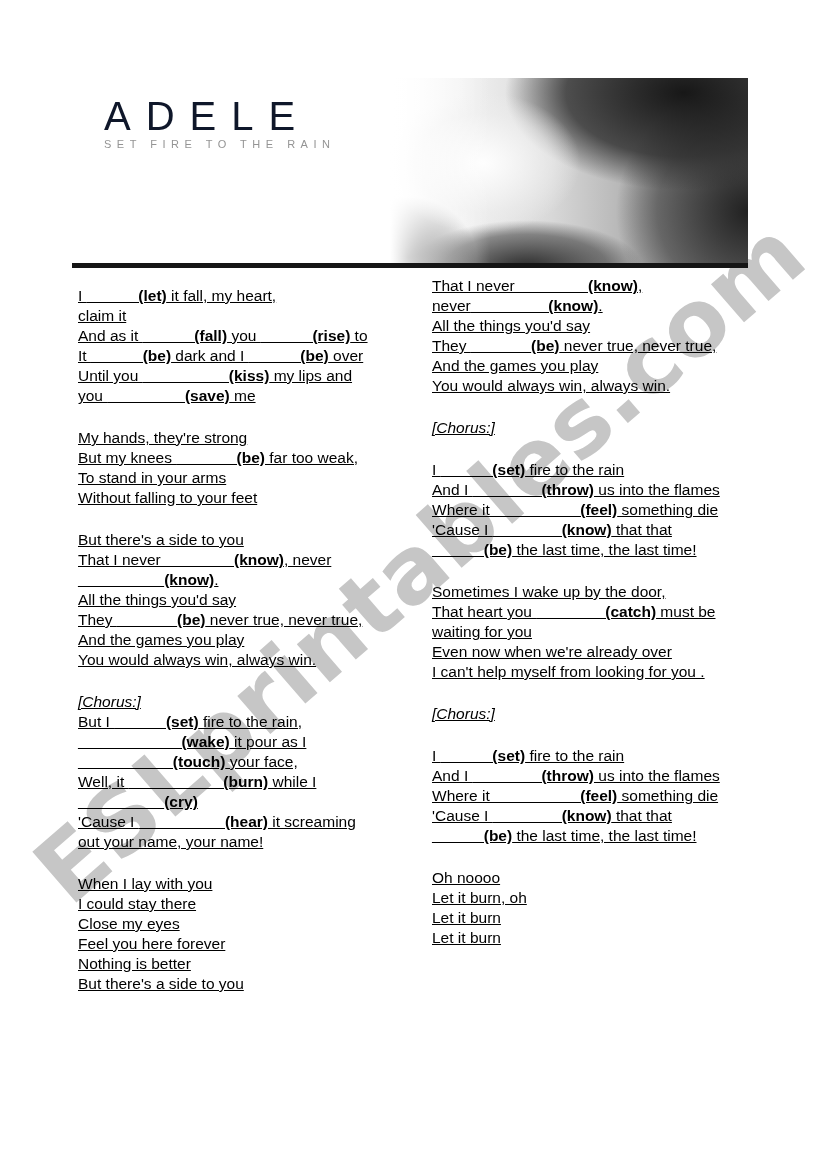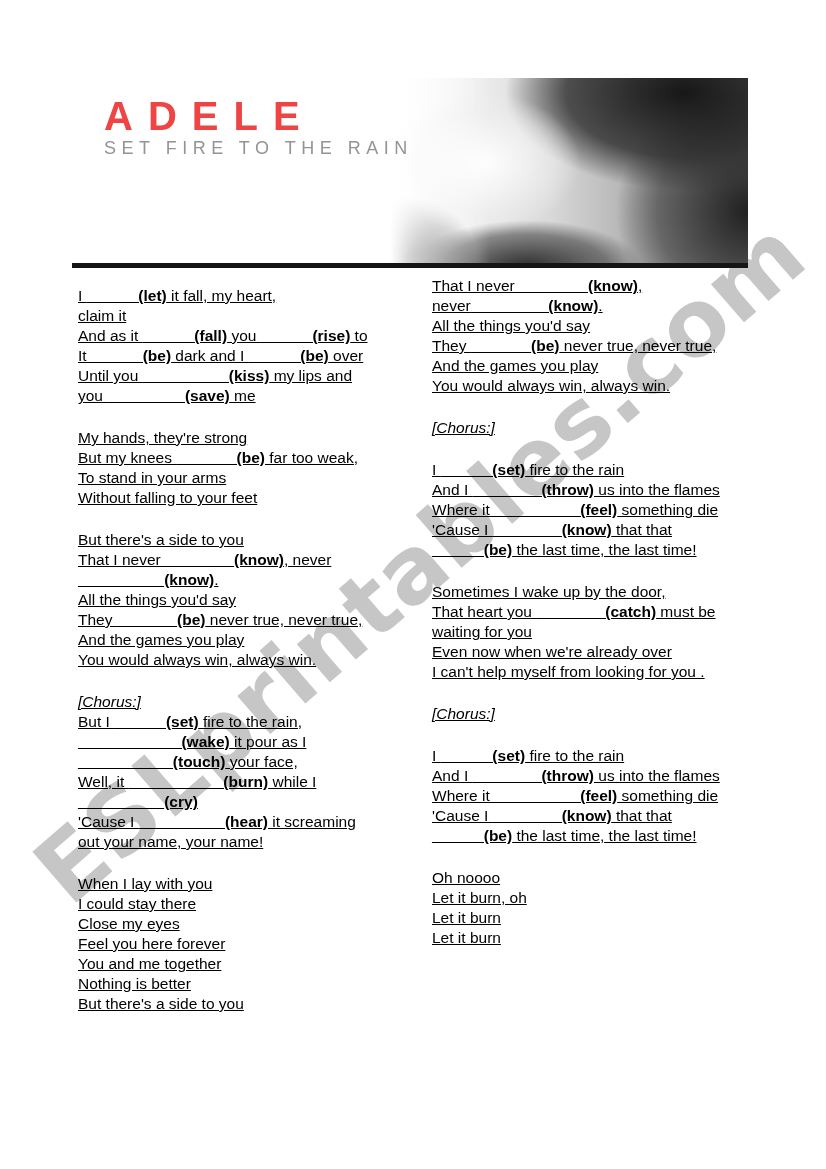--- a/index.html
+++ b/index.html
@@ -13,25 +13,25 @@
     font-family:"DejaVu Sans", sans-serif;
     font-weight:bold;font-size:92px;letter-spacing:1px;
     white-space:nowrap;z-index:1;user-select:none;
   }
 
   
   .banner{position:absolute;left:72px;top:78px;width:676px;height:190px;background:#ffffff;z-index:2;}
   .banner-titles{position:absolute;left:32px;top:18px;z-index:3;}
   .artist-title{
     font-family:"Liberation Sans", sans-serif;
-    font-size:40px;font-weight:700;color:#ef4444;
+    font-size:40px;font-weight:400;color:#0f172a;
     letter-spacing:15px;line-height:40px;
   }
   .song-title{
-    font-size:18px;color:#949494;letter-spacing:5.5px;
+    font-size:11px;color:#949494;letter-spacing:5.5px;
     margin-top:2px;font-weight:400;
   }
   .banner-photo{
     position:absolute;top:0;right:0;width:358px;height:185px;
     background:
       radial-gradient(ellipse 125px 90px at 26% 46%, rgba(255,255,255,0.95), rgba(238,238,238,0.55) 55%, rgba(255,255,255,0) 78%),
       radial-gradient(ellipse 150px 62px at 38% 103%, rgba(15,15,15,0.88), rgba(40,40,40,0.5) 55%, rgba(0,0,0,0) 78%),
       radial-gradient(ellipse 95px 85px at 5% 97%, rgba(8,8,8,0.92), rgba(0,0,0,0) 72%),
       radial-gradient(ellipse 235px 128px at 82% 8%, rgba(16,16,16,0.95), rgba(45,45,45,0.8) 50%, rgba(0,0,0,0) 76%),
       radial-gradient(ellipse 165px 155px at 100% 72%, rgba(22,22,22,0.9), rgba(60,60,60,0.6) 55%, rgba(0,0,0,0) 80%),
@@ -108,21 +108,20 @@
           <div class="line"><span>Well, it </span><span class="b">___________(burn)</span><span> while I</span></div>
           <div class="line"><span class="b">__________(cry)</span></div>
           <div class="line"><span>'Cause I </span><span class="b">__________(hear)</span><span> it screaming</span></div>
           <div class="line"><span>out your name, your name!</span></div>
         </div>
         <div class="verse">
           <div class="line"><span>When I lay with you</span></div>
           <div class="line"><span>I could stay there</span></div>
           <div class="line"><span>Close my eyes</span></div>
           <div class="line"><span>Feel you here forever</span></div>
-          <div class="line"><span>You and me together</span></div>
           <div class="line"><span>Nothing is better</span></div>
           <div class="line"><span>But there's a side to you</span></div>
         </div>
       </div>
     <div class="col col-right">
         <div class="verse">
           <div class="line"><span>That I never </span><span class="b">________(know)</span><span>,</span></div>
           <div class="line"><span>never</span><span class="b">_________(know)</span><span>.</span></div>
           <div class="line"><span>All the things you'd say</span></div>
           <div class="line"><span>They </span><span class="b">_______(be)</span><span> never true, never true,</span></div>

